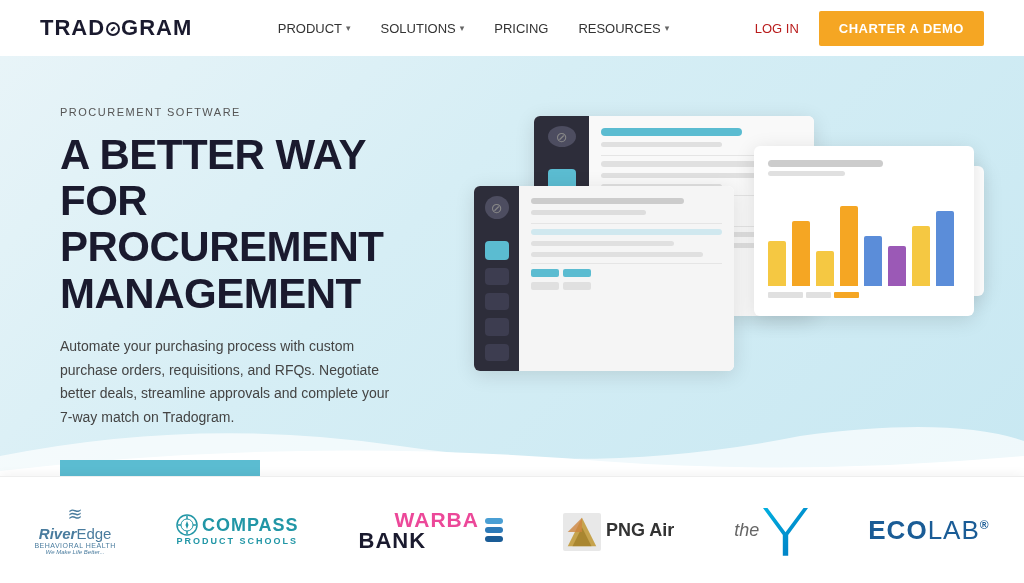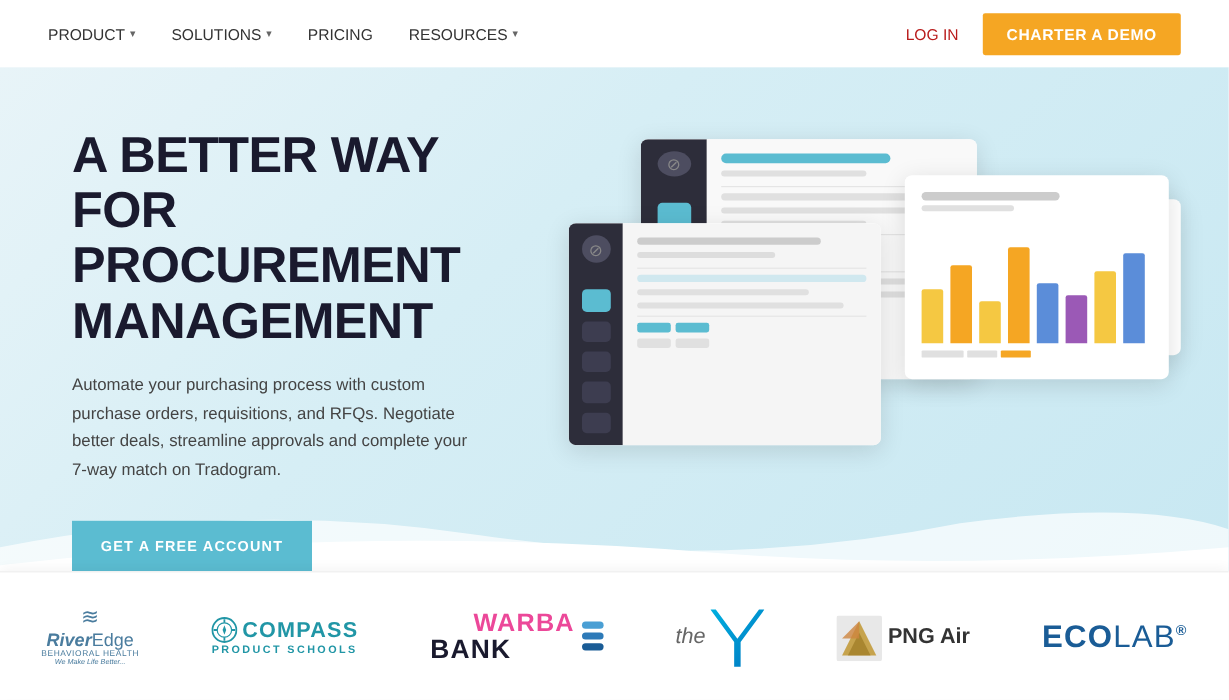--- a/index.html
+++ b/index.html
@@ -452,20 +452,25 @@
     }
     .chart-mini-bar {
       width: 12px;
       border-radius: 1px;
     }
   </style>
 </head>
 <body>
 
 <header class="header">
+  <div class="logo">
+    <span>TRAD</span>
+    <span class="logo-o"></span>
+    <span>GRAM</span>
+  </div>
 
   <nav class="nav">
     <div class="nav-item">
       <span>PRODUCT</span>
       <span class="nav-arrow">▾</span>
     </div>
     <div class="nav-item">
       <span>SOLUTIONS</span>
       <span class="nav-arrow">▾</span>
     </div>
@@ -479,20 +484,21 @@
   </nav>
 
   <div class="header-actions">
     <span class="login-btn">LOG IN</span>
     <button class="demo-btn">CHARTER A DEMO</button>
   </div>
 </header>
 
 <section class="hero">
   <div class="hero-content">
+    <p class="hero-label">PROCUREMENT SOFTWARE</p>
     <h1 class="hero-title">A BETTER WAY FOR PROCUREMENT MANAGEMENT</h1>
     <p class="hero-desc">Automate your purchasing process with custom purchase orders, requisitions, and RFQs. Negotiate better deals, streamline approvals and complete your 7-way match on Tradogram.</p>
     <button class="hero-cta">GET A FREE ACCOUNT</button>
   </div>
 
   <div class="hero-illustrations">
 
     <div class="mockup-card mockup-main">
       <div class="mockup-sidebar">
         <div class="mockup-sidebar-icon top"></div>
@@ -627,47 +633,47 @@
       </div>
       <div class="warba-icon">
         <div class="warba-stripe" style="background:#4a9fd4;"></div>
         <div class="warba-stripe" style="background:#2d7ab8;"></div>
         <div class="warba-stripe" style="background:#1a5c96;"></div>
       </div>
     </div>
   </div>
 
   <div class="logo-item">
+    <div class="pngair-logo">
+      <div class="pngair-icon">
+        <svg viewBox="0 0 40 40" width="38" height="38">
+          <rect width="40" height="40" fill="#e8e8e8" rx="2"></rect>
+          <polygon points="5,35 20,5 35,35" fill="#b8860b" opacity="0.7"></polygon>
+          <polygon points="10,35 20,15 30,35" fill="#8b6914" opacity="0.5"></polygon>
+          <polygon points="5,20 20,5 20,20" fill="#cd853f" opacity="0.8"></polygon>
+        </svg>
+      </div>
+      <span class="pngair-text">PNG Air</span>
+    </div>
+  </div>
+
+  <div class="logo-item">
     <div class="they-logo">
       <span class="they-text" style="font-size:18px;color:#666;font-style:italic;">the</span>
       <div class="they-y">
         <svg viewBox="0 0 50 60" width="45" height="55">
           <defs>
             <linearGradient id="ygrad" x1="0%" y1="0%" x2="100%" y2="100%">
               <stop offset="0%" style="stop-color:#00b0e0"></stop>
               <stop offset="100%" style="stop-color:#0077c0"></stop>
             </linearGradient>
           </defs>
           <path d="M5,5 L25,32 L45,5 L50,5 L28,35 L28,58 L22,58 L22,35 L0,5 Z" fill="url(#ygrad)"></path>
           <path d="M0,5 L5,5 L25,32 L45,5 L50,5" fill="none"></path>
         </svg>
       </div>
     </div>
   </div>
 
   <div class="logo-item">
-    <div class="pngair-logo">
-      <div class="pngair-icon">
-        <svg viewBox="0 0 40 40" width="38" height="38">
-          <rect width="40" height="40" fill="#e8e8e8" rx="2"></rect>
-          <polygon points="5,35 20,5 35,35" fill="#b8860b" opacity="0.7"></polygon>
-          <polygon points="10,35 20,15 30,35" fill="#8b6914" opacity="0.5"></polygon>
-          <polygon points="5,20 20,5 20,20" fill="#cd853f" opacity="0.8"></polygon>
-        </svg>
-      </div>
-      <span class="pngair-text">PNG Air</span>
-    </div>
-  </div>
-
-  <div class="logo-item">
     <span class="ecolab-logo">ECO<span style="font-weight:400;">LAB</span><sup style="font-size:12px;">®</sup></span>
   </div>
 </div>
 
 </body></html>

